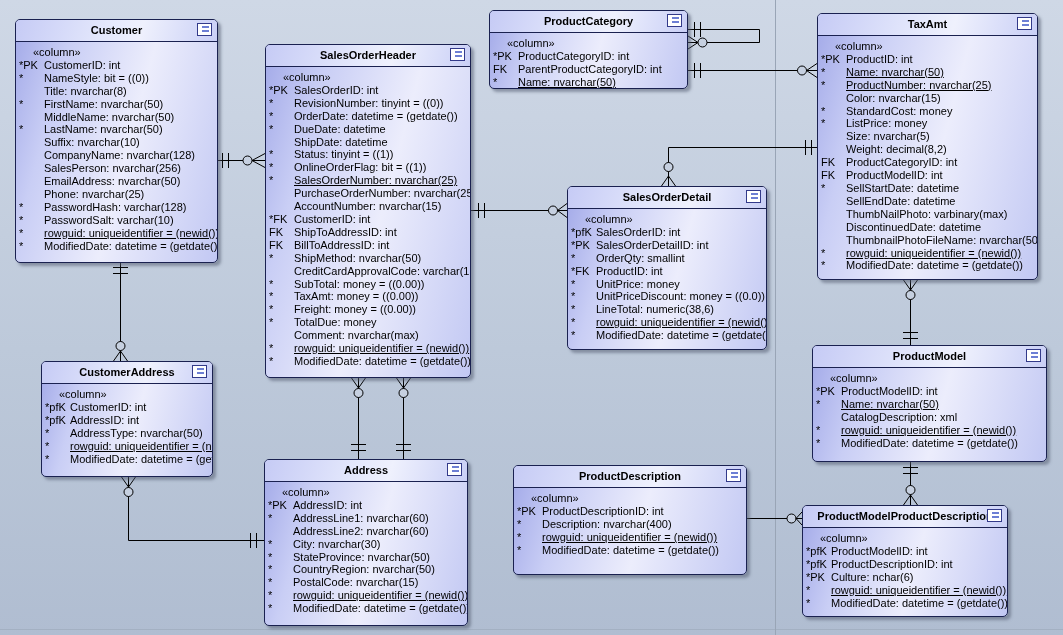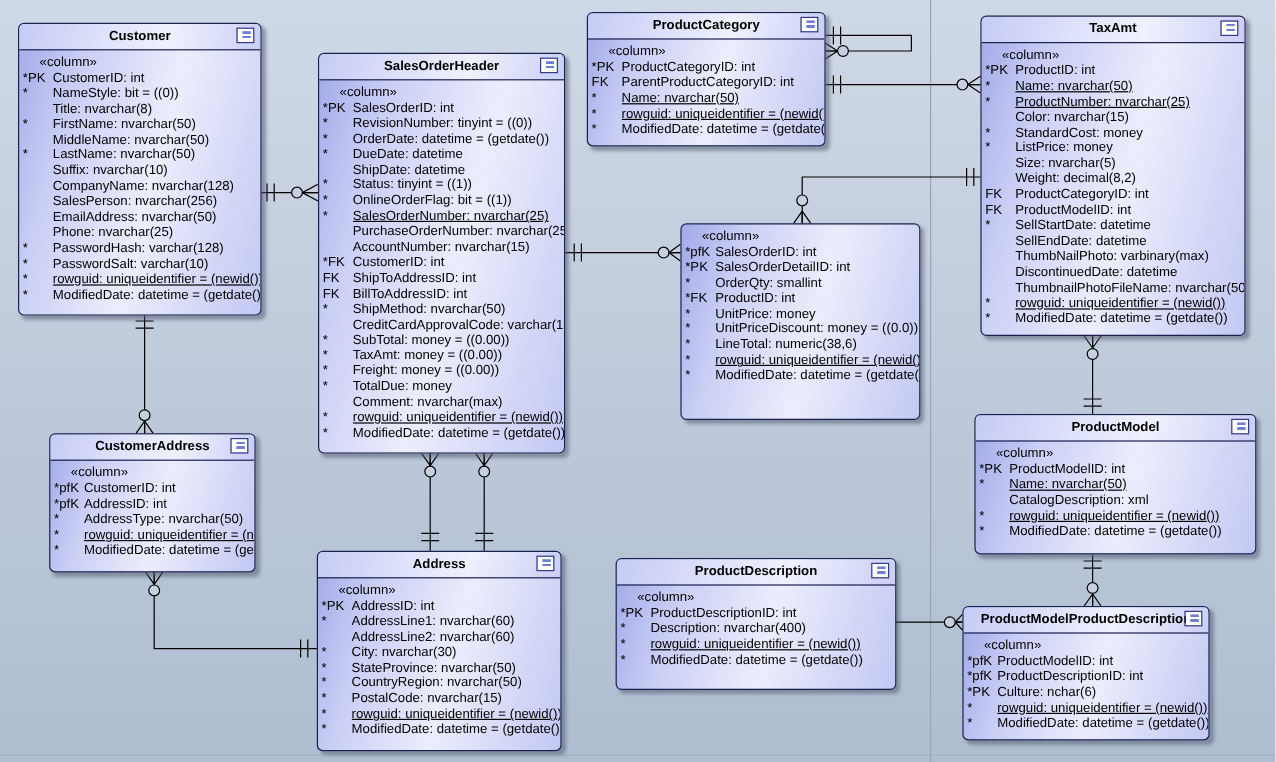--- a/index.html
+++ b/index.html
@@ -301,21 +301,21 @@
             <span class="txt u">rowguid: uniqueidentifier = (newid())</span>
           </div>
           <div class="row">
             <span class="key">*</span>
             <span class="txt">ModifiedDate: datetime = (getdate())</span>
           </div>
         </div>
     </div>
   </div>
 
-  <div class="entity" style="left:489px;top:10px;width:199px;height:112px">
+  <div class="entity" style="left:489px;top:10px;width:199px;height:79px">
     <div class="etitle">
       <span>ProductCategory</span>
       <span class="tbl-icon"></span>
     </div>
     <div class="ebody">
       <div class="stereo">«column»</div>
       <div>
           <div class="row">
             <span class="key">*PK</span>
             <span class="txt">ProductCategoryID: int</span>
@@ -414,20 +414,24 @@
           </div>
           <div class="row">
             <span class="key">*</span>
             <span class="txt">ModifiedDate: datetime = (getdate())</span>
           </div>
         </div>
     </div>
   </div>
 
   <div class="entity" style="left:567px;top:186px;width:200px;height:164px">
+    <div class="etitle">
+      <span>SalesOrderDetail</span>
+      <span class="tbl-icon"></span>
+    </div>
     <div class="ebody">
       <div class="stereo">«column»</div>
       <div>
           <div class="row">
             <span class="key">*pfK</span>
             <span class="txt">SalesOrderID: int</span>
           </div>
           <div class="row">
             <span class="key">*PK</span>
             <span class="txt">SalesOrderDetailID: int</span>

